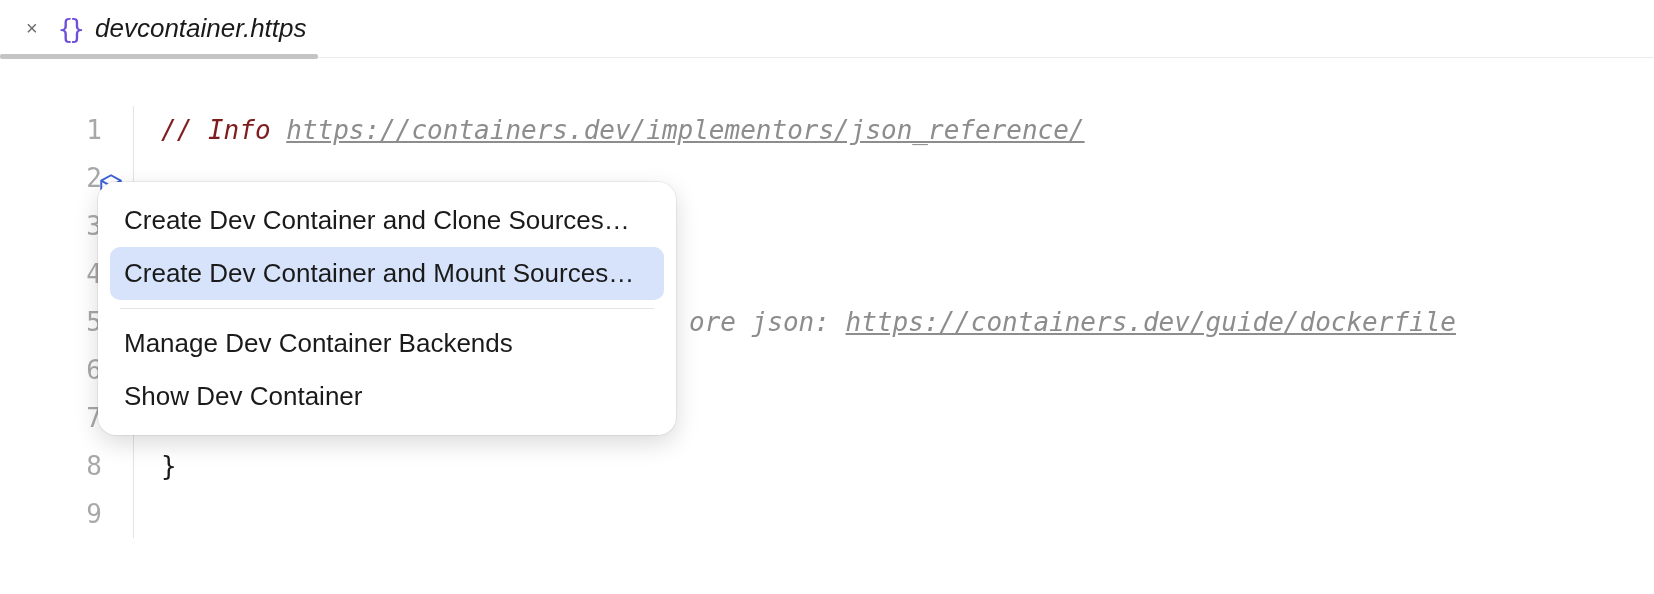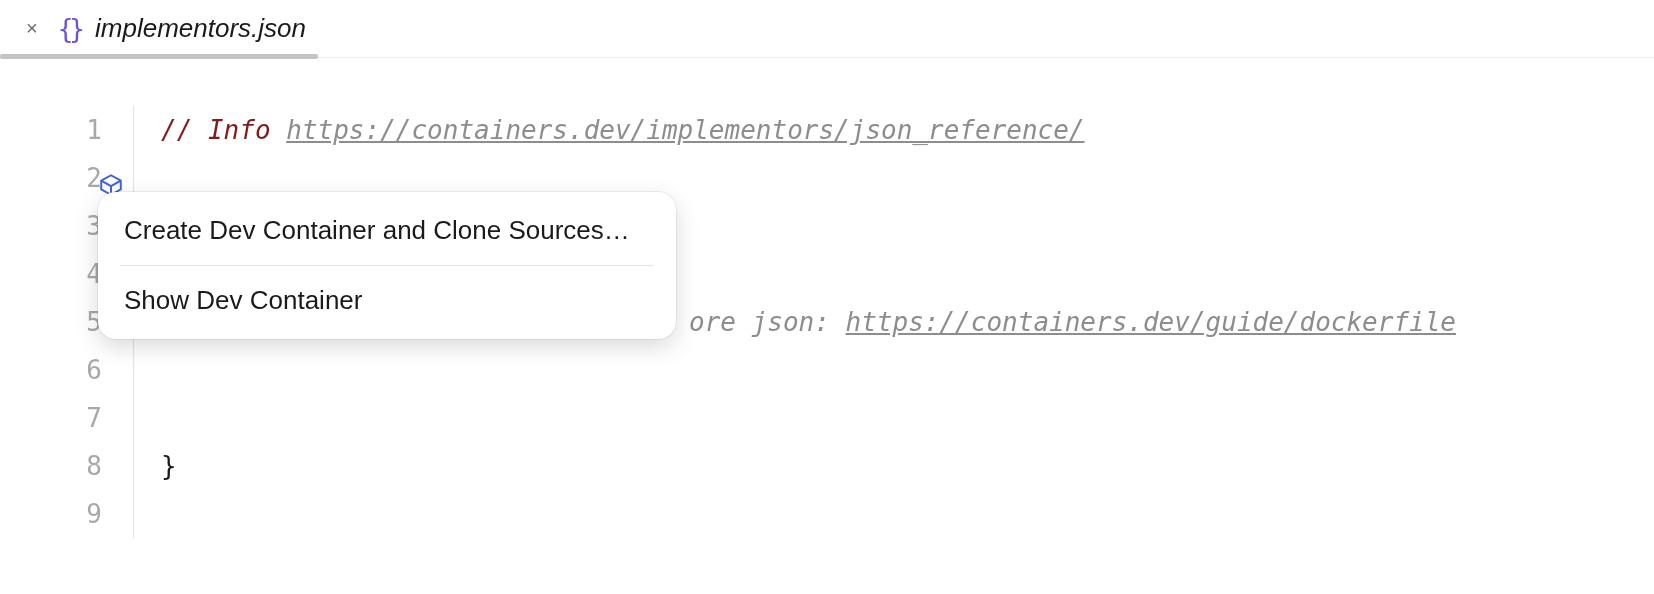--- a/index.html
+++ b/index.html
@@ -117,21 +117,21 @@
       position: absolute;
       left: 0;
       top: 0;
       bottom: 0;
       width: 1px;
       background: #e3e3e3;
     }
     .context-menu {
       position: absolute;
       left: 98px;
-      top: 192px;
+      top: 182px;
       width: 578px;
       background: #ffffff;
       border-radius: 18px;
       box-shadow: 0 8px 24px rgba(0,0,0,0.15), 0 0 0 1px rgba(0,0,0,0.06);
       padding: 12px;
       z-index: 100;
     }
     .menu-item {
       font-size: 26px;
       color: #1a1a1a;
@@ -149,21 +149,21 @@
       margin: 8px 10px;
     }
   </style>
 </head>
 <body>
 
 <div class="tab-bar">
   <div class="tab">
     <span class="tab-close">×</span>
     <span class="file-icon">{}</span>
-    <span class="tab-title">implementors.json</span>
+    <span class="tab-title">devcontainer.https</span>
   </div>
   <div class="tab-underline"></div>
 </div>
 
 <div class="editor-area">
   <div class="gutter">
     <div class="line-number">1</div>
     <div class="line-number">
       <span>2</span>
       <span class="gutter-icon">
@@ -192,15 +192,17 @@
     <div class="code-line" style="padding-left:528px;"><span>ore json: </span><span class="link">https://containers.dev/guide/dockerfile</span></div>
     <div class="code-line"></div>
     <div class="code-line"></div>
     <div class="code-line brace">}</div>
     <div class="code-line"></div>
   </div>
 </div>
 
 <div class="context-menu">
   <div class="menu-item">Create Dev Container and Clone Sources…</div>
+  <div class="menu-item highlighted">Create Dev Container and Mount Sources…</div>
   <div class="menu-separator"></div>
+  <div class="menu-item">Manage Dev Container Backends</div>
   <div class="menu-item">Show Dev Container</div>
 </div>
 
 </body></html>

